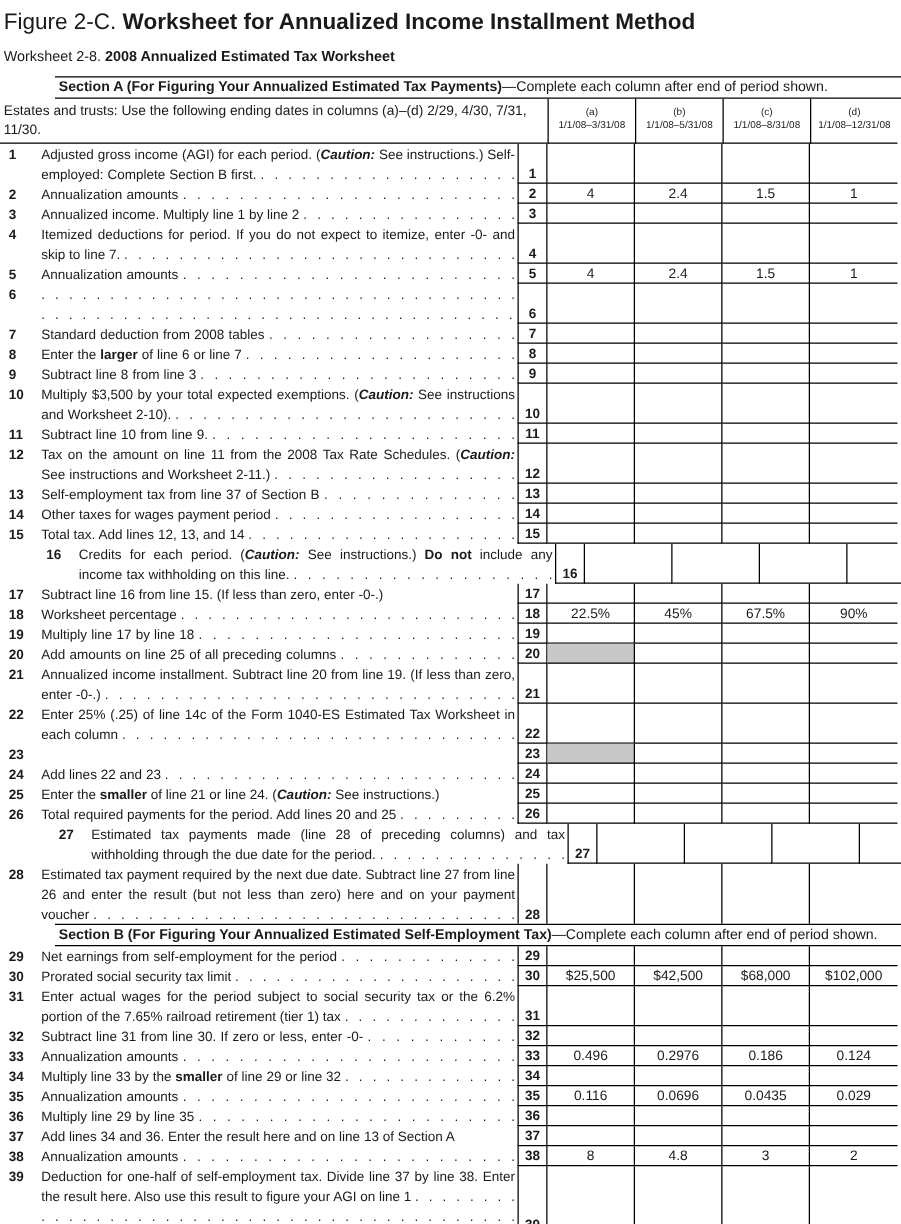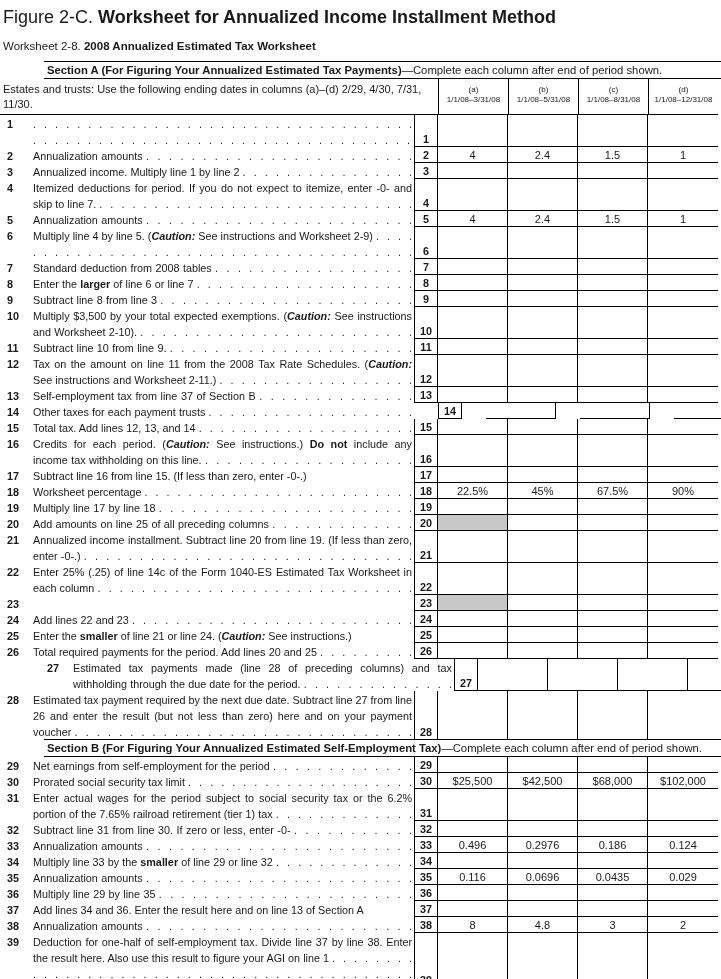--- a/index.html
+++ b/index.html
@@ -62,21 +62,21 @@
     <div class="col-head">
       <div>(d)</div>
       <div>1/1/08–12/31/08</div>
     </div>
   </div>
 
   <div id="rows-a" class="rows">
   <div class="trow" style="height: 32px;">
     <div class="dcell">
       <div class="dwrap leader" style="height: 32px;">
-        <span class="dnum">1</span>
+        <span class="dnum">1</span><span class="dtext">Adjusted gross income (AGI) for each period. (<b><i>Caution:</i></b> See instructions.) Self-employed: Complete Section B first.</span>
       </div>
     </div>
     <div class="ncell">1</div>
     <div class="vcell"></div>
     <div class="vcell"></div>
     <div class="vcell"></div>
     <div class="vcell"></div>
   </div>
 
   <div class="trow" style="height: 16px;">
@@ -127,21 +127,21 @@
     <div class="ncell">5</div>
     <div class="vcell">4</div>
     <div class="vcell">2.4</div>
     <div class="vcell">1.5</div>
     <div class="vcell">1</div>
   </div>
 
   <div class="trow" style="height: 32px;">
     <div class="dcell">
       <div class="dwrap leader" style="height: 32px;">
-        <span class="dnum">6</span><span class="dtext">Multiply line 4 by line 5. (<b><i>Caution:</i></b> See instructions and Worksheet 2-9)</span>
+        <span class="dnum">6</span>
       </div>
     </div>
     <div class="ncell">6</div>
     <div class="vcell"></div>
     <div class="vcell"></div>
     <div class="vcell"></div>
     <div class="vcell"></div>
   </div>
 
   <div class="trow" style="height: 16px;">
@@ -228,24 +228,24 @@
         <span class="dnum">13</span><span class="dtext">Self-employment tax from line 37 of Section B</span>
       </div>
     </div>
     <div class="ncell">13</div>
     <div class="vcell"></div>
     <div class="vcell"></div>
     <div class="vcell"></div>
     <div class="vcell"></div>
   </div>
 
-  <div class="trow" style="height: 16px; gap: 24px;">
-    <div class="dcell">
-      <div class="dwrap leader" style="height: 16px;">
-        <span class="dnum">14</span><span class="dtext">Other taxes for each payment trusts</span>
+  <div class="trow" style="height: 16px;">
+    <div class="dcell">
+      <div class="dwrap leader" style="height: 16px;">
+        <span class="dnum">14</span><span class="dtext">Other taxes for wages payment period</span>
       </div>
     </div>
     <div class="ncell">14</div>
     <div class="vcell"></div>
     <div class="vcell"></div>
     <div class="vcell"></div>
     <div class="vcell"></div>
   </div>
 
   <div class="trow" style="height: 16px;">
@@ -254,21 +254,21 @@
         <span class="dnum">15</span><span class="dtext">Total tax. Add lines 12, 13, and 14</span>
       </div>
     </div>
     <div class="ncell">15</div>
     <div class="vcell"></div>
     <div class="vcell"></div>
     <div class="vcell"></div>
     <div class="vcell"></div>
   </div>
 
-  <div class="trow" style="height: 32px;">
+  <div class="trow" style="height: 32px; padding-left: 30px;">
     <div class="dcell">
       <div class="dwrap leader" style="height: 32px;">
         <span class="dnum">16</span><span class="dtext">Credits for each period. (<b><i>Caution:</i></b> See instructions.) <b>Do not</b> include any income tax withholding on this line.</span>
       </div>
     </div>
     <div class="ncell">16</div>
     <div class="vcell"></div>
     <div class="vcell"></div>
     <div class="vcell"></div>
     <div class="vcell"></div>

